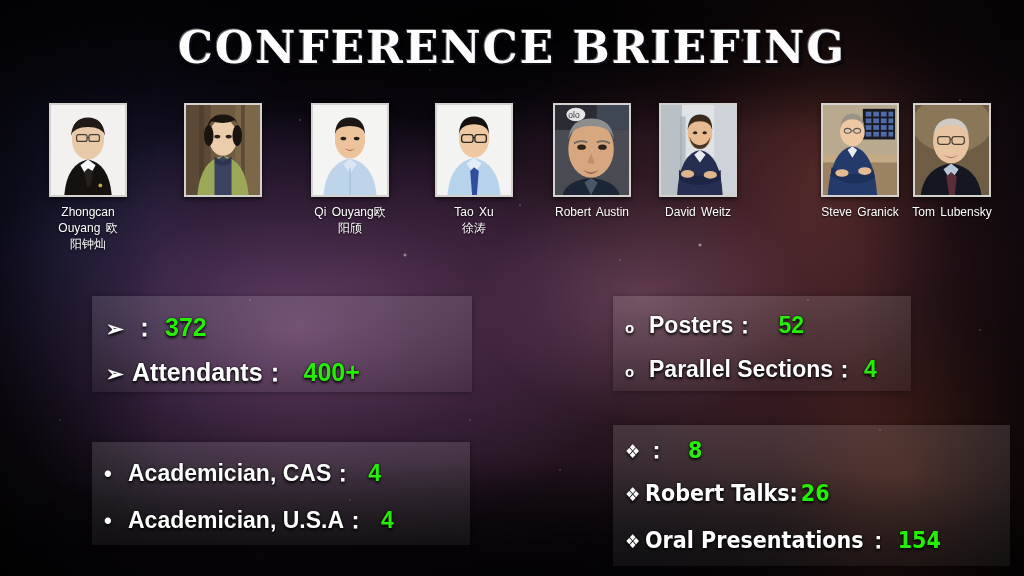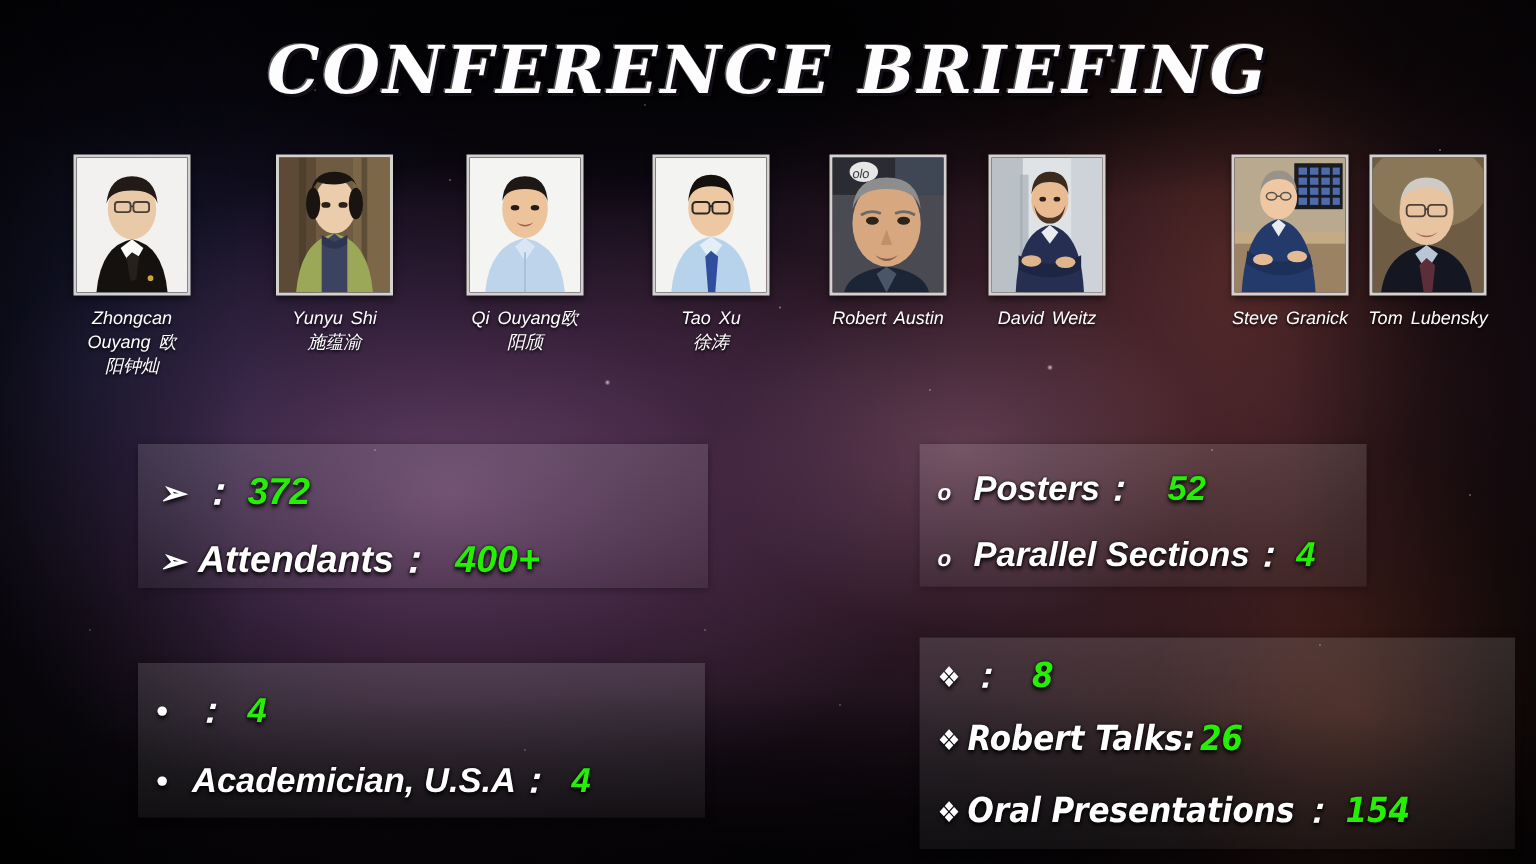--- a/index.html
+++ b/index.html
@@ -10,21 +10,20 @@
   body {
     font-family: "Liberation Sans", sans-serif;
   }
 
   #slide {
     position: relative;
     width: 1024px;
     height: 576px;
     overflow: hidden;
     background: #737373;
-    font-style: italic;
   }
 
   
   .bg-layer {
     position: absolute;
     inset: 0;
     pointer-events: none;
   }
   .bg-base {
     background:
@@ -228,24 +227,20 @@
           <ellipse cx="39" cy="34" rx="15" ry="19" fill="#eccdab"></ellipse>
           <path d="M22 32 q-1 -22 17 -22 q18 0 17 22 q1 -13 -5 -16 q-10 5 -24 1 q-5 5 -5 15z" fill="#191410"></path>
           <ellipse cx="24" cy="32" rx="5" ry="11" fill="#191410"></ellipse>
           <ellipse cx="54" cy="32" rx="5" ry="11" fill="#191410"></ellipse>
           <ellipse cx="33" cy="33" rx="3.2" ry="2" fill="#2a211a"></ellipse>
           <ellipse cx="45" cy="33" rx="3.2" ry="2" fill="#2a211a"></ellipse>
           <path d="M39 53 q-24 5 -27 41 h54 q-3 -36 -27 -41z" fill="#9aa857"></path>
           <path d="M39 53 l-9 7 l0 34 l18 0 l0 -34z" fill="#3c4360"></path>
           <path d="M30 60 q9 7 18 0 l0 -6 l-9 5 l-9 -5z" fill="#2f3550"></path>
         </svg>
-      </div>
-      <div class="person-name">
-        <span>Yunyu  Shi</span><br>
-        <span>施蕴渝</span>
       </div>
     </div>
 
     <div class="person" style="left:262px;">
       <div class="photo">
         <svg viewBox="0 0 78 94" preserveAspectRatio="none">
           <rect x="0" y="0" width="78" height="94" fill="#f4f4f2"></rect>
           <ellipse cx="39" cy="36" rx="16" ry="20" fill="#ecc39a"></ellipse>
           <path d="M23 33 q0 -20 16 -20 q16 0 16 20 q0 -11 -16 -11 q-16 0 -16 11z" fill="#1d1813"></path>
           <ellipse cx="32" cy="35" rx="3" ry="1.9" fill="#241d16"></ellipse>
@@ -408,20 +403,21 @@
       <span class="stat-label">Attendants</span>
       <span class="stat-sep">：</span>
       <span class="gap-md"></span>
       <span class="stat-value">400+</span>
     </div>
   </div>
 
   <div class="panel" id="panel-left-bottom">
     <div class="stat-line row1">
       <span class="bullet">•</span>
+      <span class="stat-label">Academician, CAS</span>
       <span class="stat-sep">：</span>
       <span class="gap-md"></span>
       <span class="stat-value">4</span>
     </div>
     <div class="stat-line row2">
       <span class="bullet">•</span>
       <span class="stat-label">Academician, U.S.A</span>
       <span class="stat-sep">：</span>
       <span class="gap-md"></span>
       <span class="stat-value">4</span>

